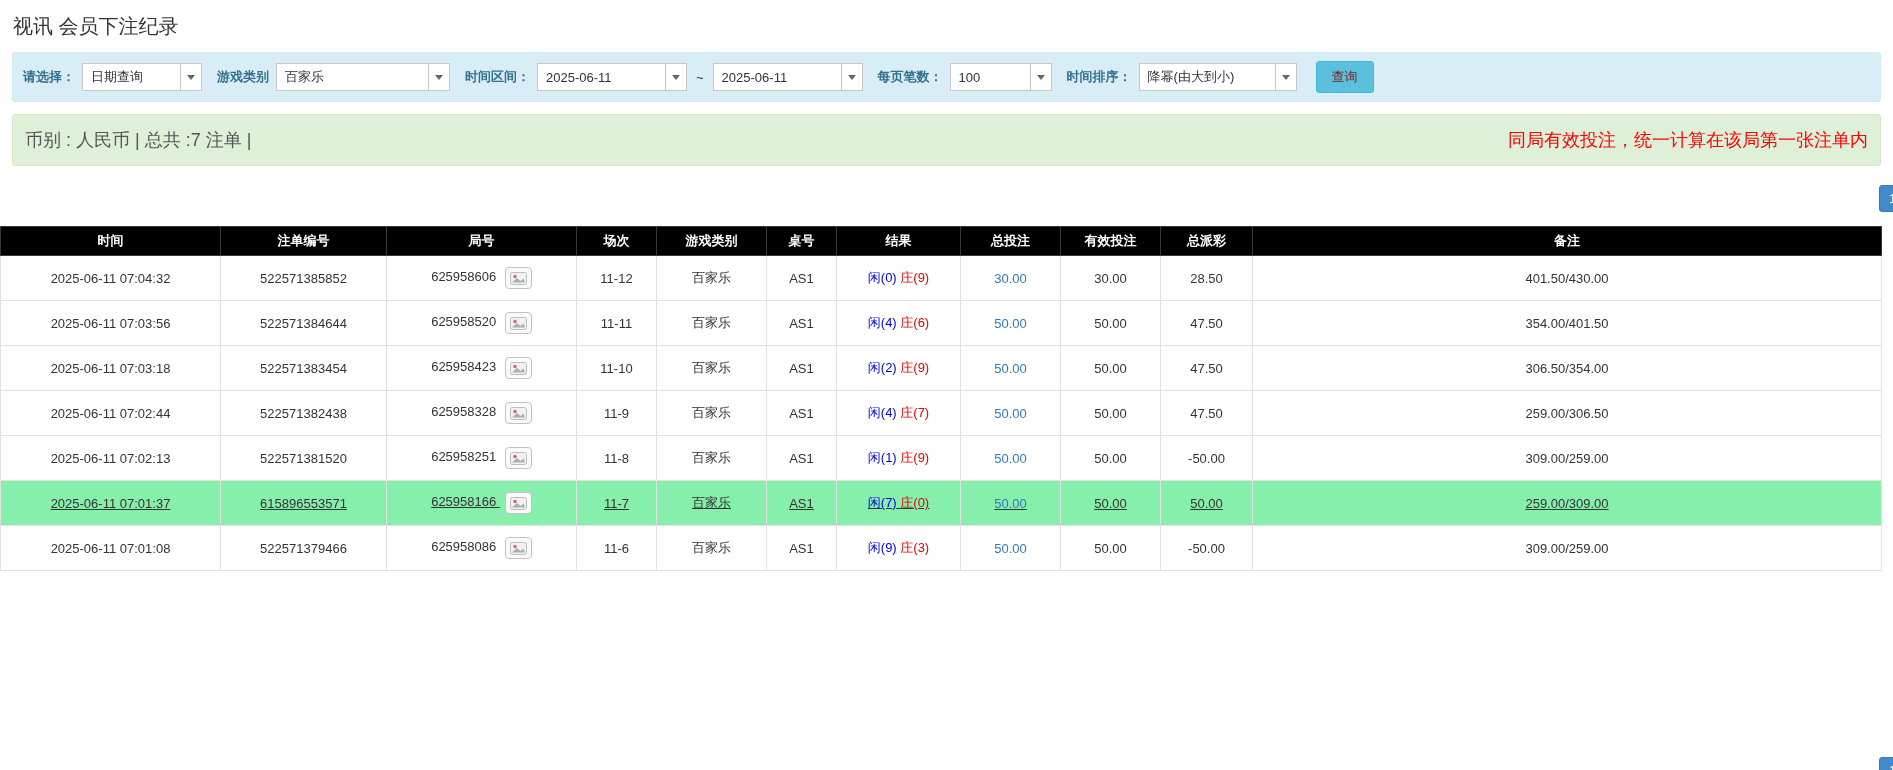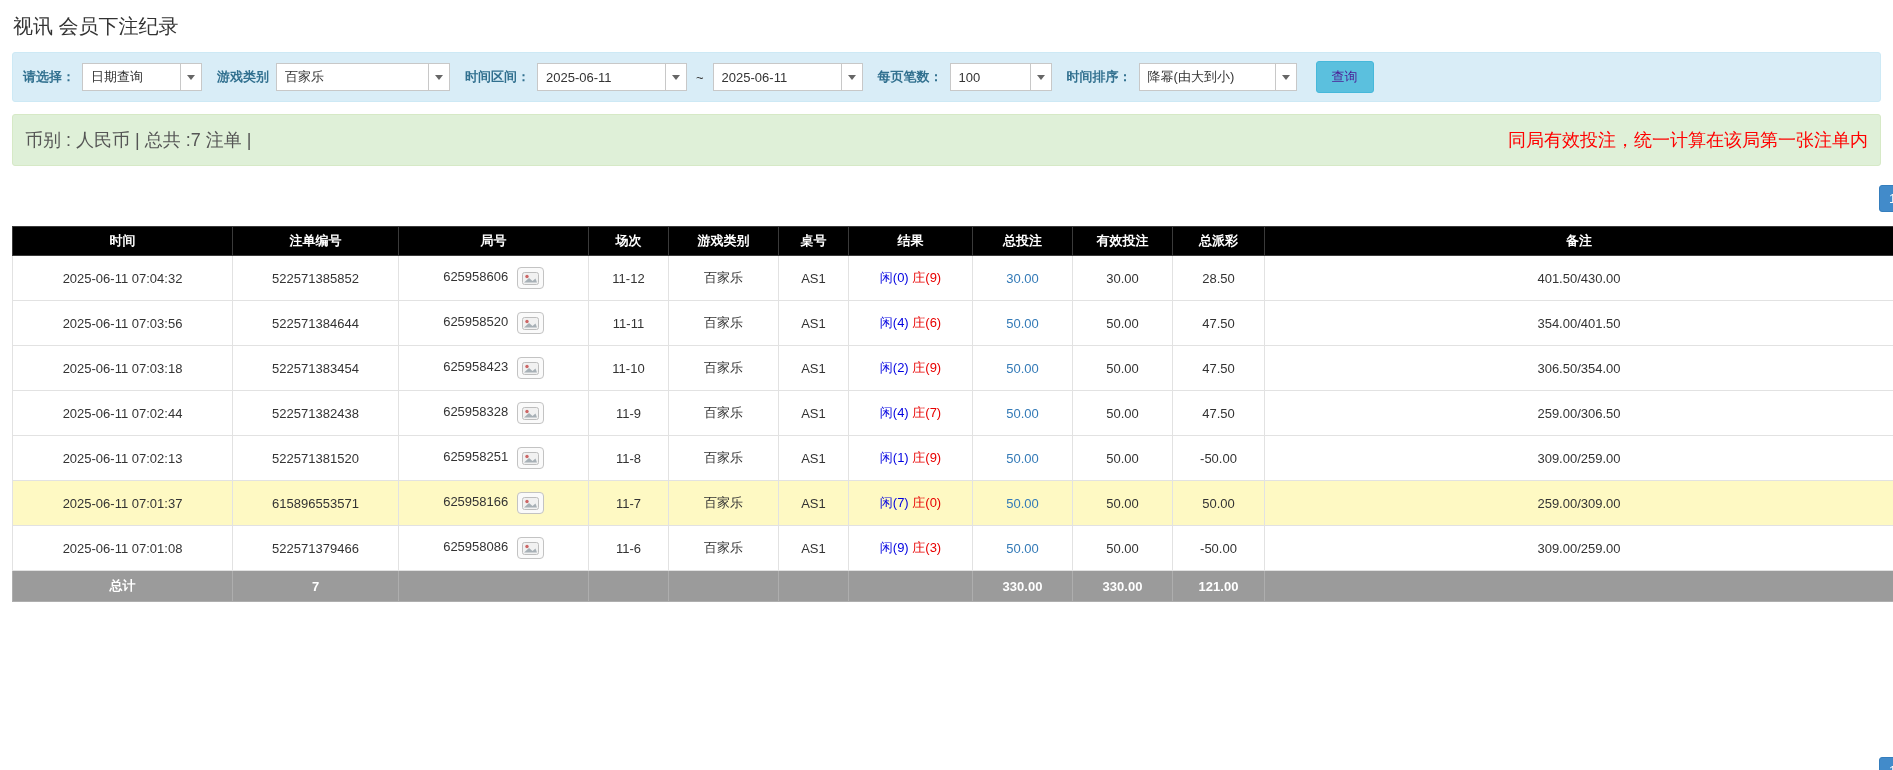--- a/index.html
+++ b/index.html
@@ -28,21 +28,21 @@
   }
   .combo .arrow-btn {
     width: 22px; border: 1px solid #c8c8c8; background: #fff;
     display: flex; align-items: center; justify-content: center;
     cursor: pointer; padding: 0;
   }
   .caret { width: 0; height: 0; border-left: 4px solid transparent; border-right: 4px solid transparent; border-top: 5px solid #666; }
   .tilde { font-size: 13px; color: #333; padding: 0 2px; }
   .search-btn {
     margin-left: 12px; background: #5bc0de; border: 1px solid #46b8da;
-    color: #4c1d95; font-size: 13px; padding: 6px 15px; border-radius: 3px;
+    color: #7f1d1d; font-size: 13px; padding: 6px 15px; border-radius: 3px;
     cursor: pointer; font-family: "Liberation Sans", sans-serif;
   }
   
   .summary-bar {
     margin: 12px 12px 0 12px;
     background: #dff0d8; border: 1px solid #d6e9c6; border-radius: 3px;
     padding: 13px 12px; display: flex; justify-content: space-between;
     align-items: center; font-size: 18px;
   }
   .summary-left { color: #555; }
@@ -53,32 +53,32 @@
     position: absolute; width: 27px; height: 27px;
     background: #428bca; border: 1px solid #357ebd; border-radius: 3px;
     color: #fff; font-size: 13px; cursor: pointer; text-align: center;
     font-family: "Liberation Sans", sans-serif;
   }
   .page-btn.top { right: -13px; top: 19px; }
   .page-btn.bottom { right: -13px; top: 757px; }
   
   table.records {
     border-collapse: collapse; table-layout: fixed;
-    margin-left: 12px; width: 1881px; font-size: 13px;
+    width: 1881px; font-size: 13px;
   }
   table.records thead th {
     background: #000; color: #fff; font-weight: bold; text-align: center;
     height: 29px; border: 1px solid #3a3a3a; padding: 0 4px; overflow: hidden;
   }
   table.records tbody td {
     height: 45px; text-align: center; vertical-align: middle;
     border: 1px solid #e2e2e2; background: #fff; color: #333;
     padding: 0 4px; overflow: hidden;
   }
-  table.records tbody tr.highlight td { background: #fef9c3; }
+  table.records tbody tr.highlight td { background: #86efac; text-decoration: underline; }
   .res-player { color: #0000e0; }
   .res-banker { color: #e80000; }
   .bet-link { color: #337ab7; cursor: pointer; text-decoration: none; }
   td.neg { color: #ff0000; }
   .round-icon {
     display: inline-flex; align-items: center; justify-content: center;
     width: 27px; height: 22px; margin-left: 5px; vertical-align: middle;
     border: 1px solid #c3c3c3; border-radius: 4px; background: #fafafa; cursor: pointer;
   }
   table.records tfoot td {
@@ -310,29 +310,16 @@
         <td>百家乐</td>
         <td>AS1</td>
         <td><span class="res-player">闲(9)</span> <span class="res-banker">庄(3)</span></td>
         <td><a class="bet-link">50.00</a></td>
         <td>50.00</td>
         <td class="neg">-50.00</td>
         <td>309.00/259.00</td>
       </tr>
     </tbody>
   <tfoot>
-      <tr>
-        <td>总计</td>
-        <td>7</td>
-        <td></td>
-        <td></td>
-        <td></td>
-        <td></td>
-        <td></td>
-        <td>330.00</td>
-        <td>330.00</td>
-        <td>121.00</td>
-        <td></td>
-      </tr>
     </tfoot>
 </table>
 
 <button class="page-btn bottom">1</button>
 
 </body></html>

